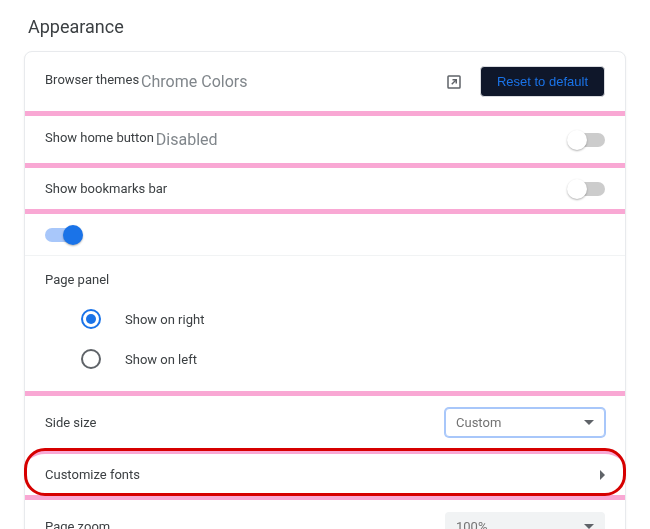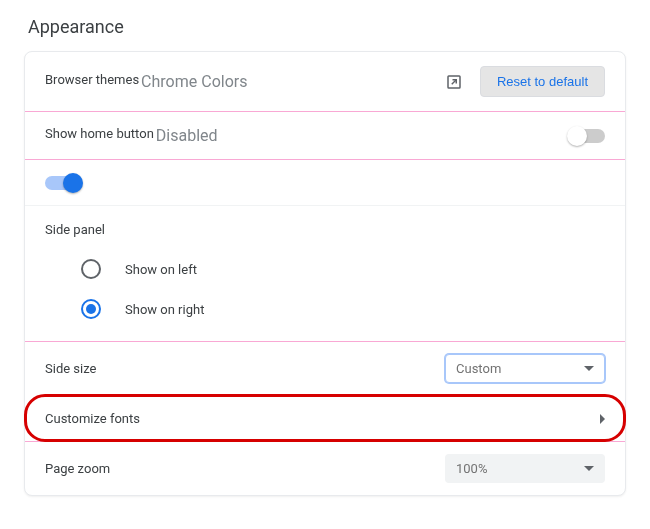--- a/index.html
+++ b/index.html
@@ -21,39 +21,39 @@
     border: 1px solid #e8eaed;
     border-radius: 8px;
     box-shadow: 0 1px 2px rgba(60,64,67,.08);
     background: #fff;
   }
   .row {
     display: flex;
     align-items: center;
     justify-content: space-between;
     padding: 12px 20px;
-    border-top: 1px solid #f9a8d4;
+    border-top: 5px solid #f9a8d4;
     min-height: 46px;
   }
   .row:first-child { border-top: none; }
   .row.tall { padding: 14px 20px; }
   .row-labels { display: flex; flex-direction: row; gap: 2px; justify-content: flex-end; }
   .label-main { font-size: 13px; color: #3c4043; }
   .label-sub { font-size: 16px; color: #80868b; }
   .row-right { display: flex; align-items: center; gap: 16px; }
 
   .icon-link {
     width: 20px; height: 20px;
     display: flex; align-items: center; justify-content: center;
     color: #5f6368;
   }
 
   .btn-outline {
     border: 1px solid #dadce0;
-    background: #e5e5e5;
+    background: #0f172a;
     color: #1a73e8;
     font-size: 13px;
     border-radius: 4px;
     padding: 7px 16px;
     cursor: pointer;
   }
 
   .toggle {
     position: relative;
     width: 36px; height: 14px;
@@ -160,36 +160,42 @@
   <div class="row tall">
     <div class="row-labels">
       <span class="label-main">Show home button</span>
       <span class="label-sub">Disabled</span>
     </div>
     <div class="toggle off">
         <div class="toggle-knob"></div>
       </div>
   </div>
 
+  <div class="row">
+    <span class="label-main">Show bookmarks bar</span>
+    <div class="toggle off">
+        <div class="toggle-knob"></div>
+      </div>
+  </div>
 
   <div class="row">
     <div class="toggle on">
         <div class="toggle-knob"></div>
       </div>
   </div>
 
-  <div class="side-panel-title">Side panel</div>
+  <div class="side-panel-title">Page panel</div>
   <div class="radio-group">
+    <div class="radio-item">
+      <span class="radio-circle checked"></span>
+      <span class="radio-label">Show on right</span>
+    </div>
     <div class="radio-item">
       <span class="radio-circle"></span>
       <span class="radio-label">Show on left</span>
-    </div>
-    <div class="radio-item">
-      <span class="radio-circle checked"></span>
-      <span class="radio-label">Show on right</span>
     </div>
   </div>
 
   <div class="row">
     <span class="label-main">Side size</span>
     <div class="select focus">
       <span>Custom</span>
       <span class="triangle"></span>
     </div>
   </div>

